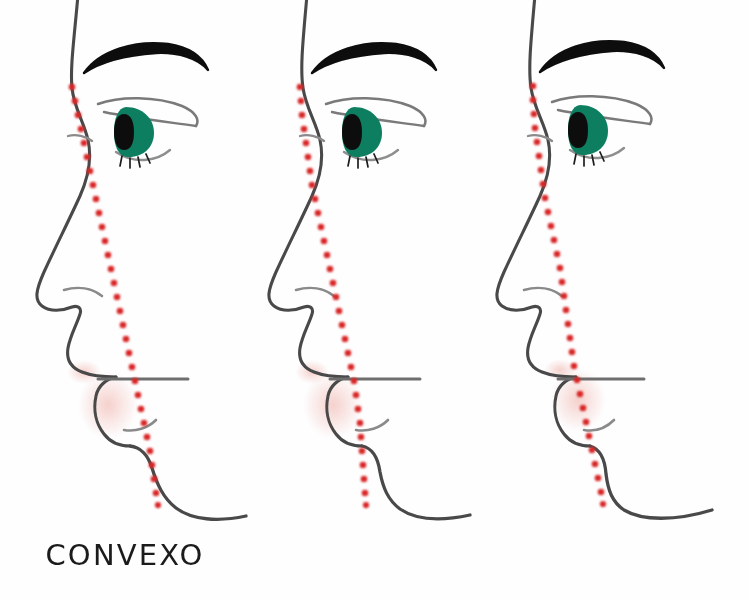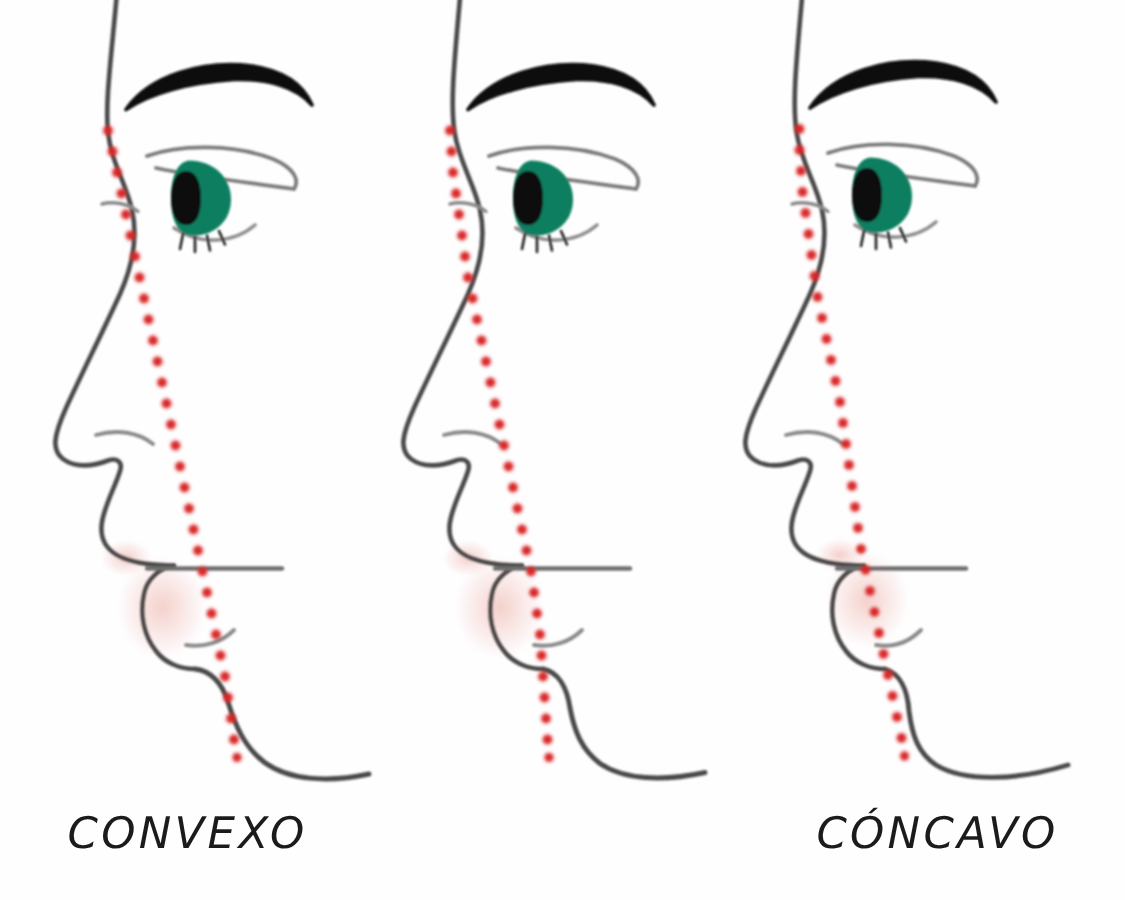--- a/index.html
+++ b/index.html
@@ -24,21 +24,20 @@
     position: absolute;
     left: 0;
     top: 0;
     width: 750px;
     height: 600px;
     display: block;
   }
   .panel-label {
     position: absolute;
     font-family: "DejaVu Sans", sans-serif;
-    font-style: italic;
     font-weight: 400;
     font-size: 29px;
     letter-spacing: 2.2px;
     color: #1b1b1b;
     white-space: nowrap;
     text-align: center;
     user-select: none;
   }
   #label-0 { left: 0px;   top: 538px; width: 250px; }
   #label-1 { left: 250px; top: 538px; width: 250px; }
@@ -370,15 +369,14 @@
         <circle cx="598" cy="478" r="3.3" fill="#d92626"></circle>
         <circle cx="601" cy="492" r="3.3" fill="#d92626"></circle>
         <circle cx="603" cy="504" r="3.1" fill="#d92626"></circle>
       </g>
     </g>
   </svg>
 
   <div class="panel-label" id="label-0">CONVEXO</div>
 
 
-  <div class="panel-label" id="label-2">CÓNCAVO</div>
 
 </div>
 
 </body></html>

